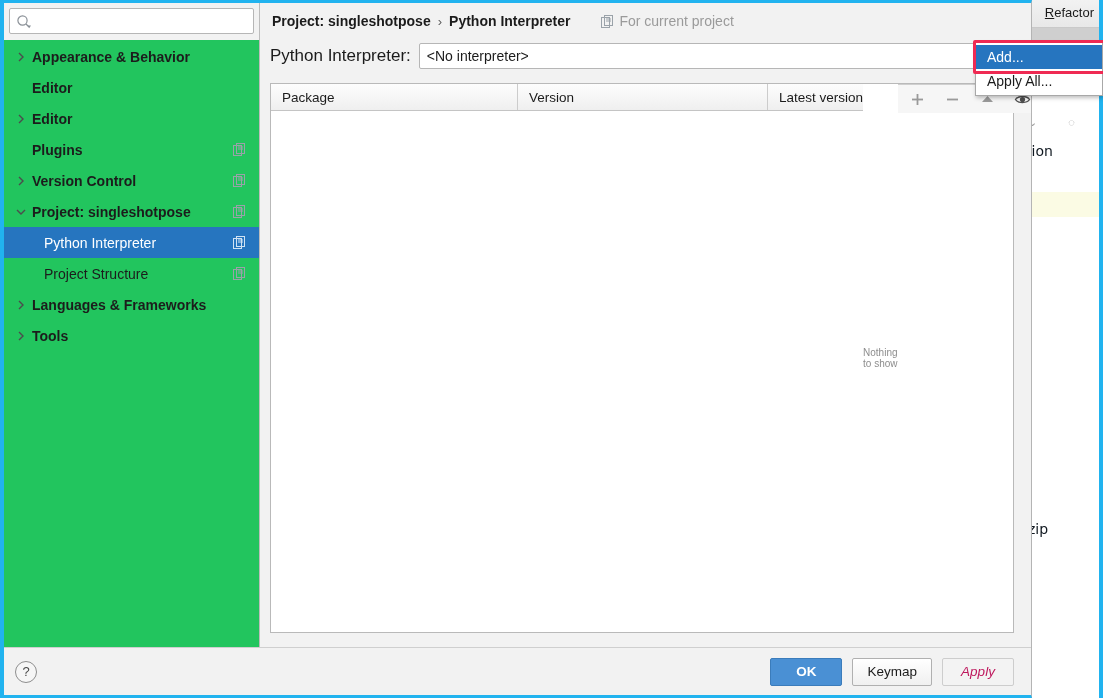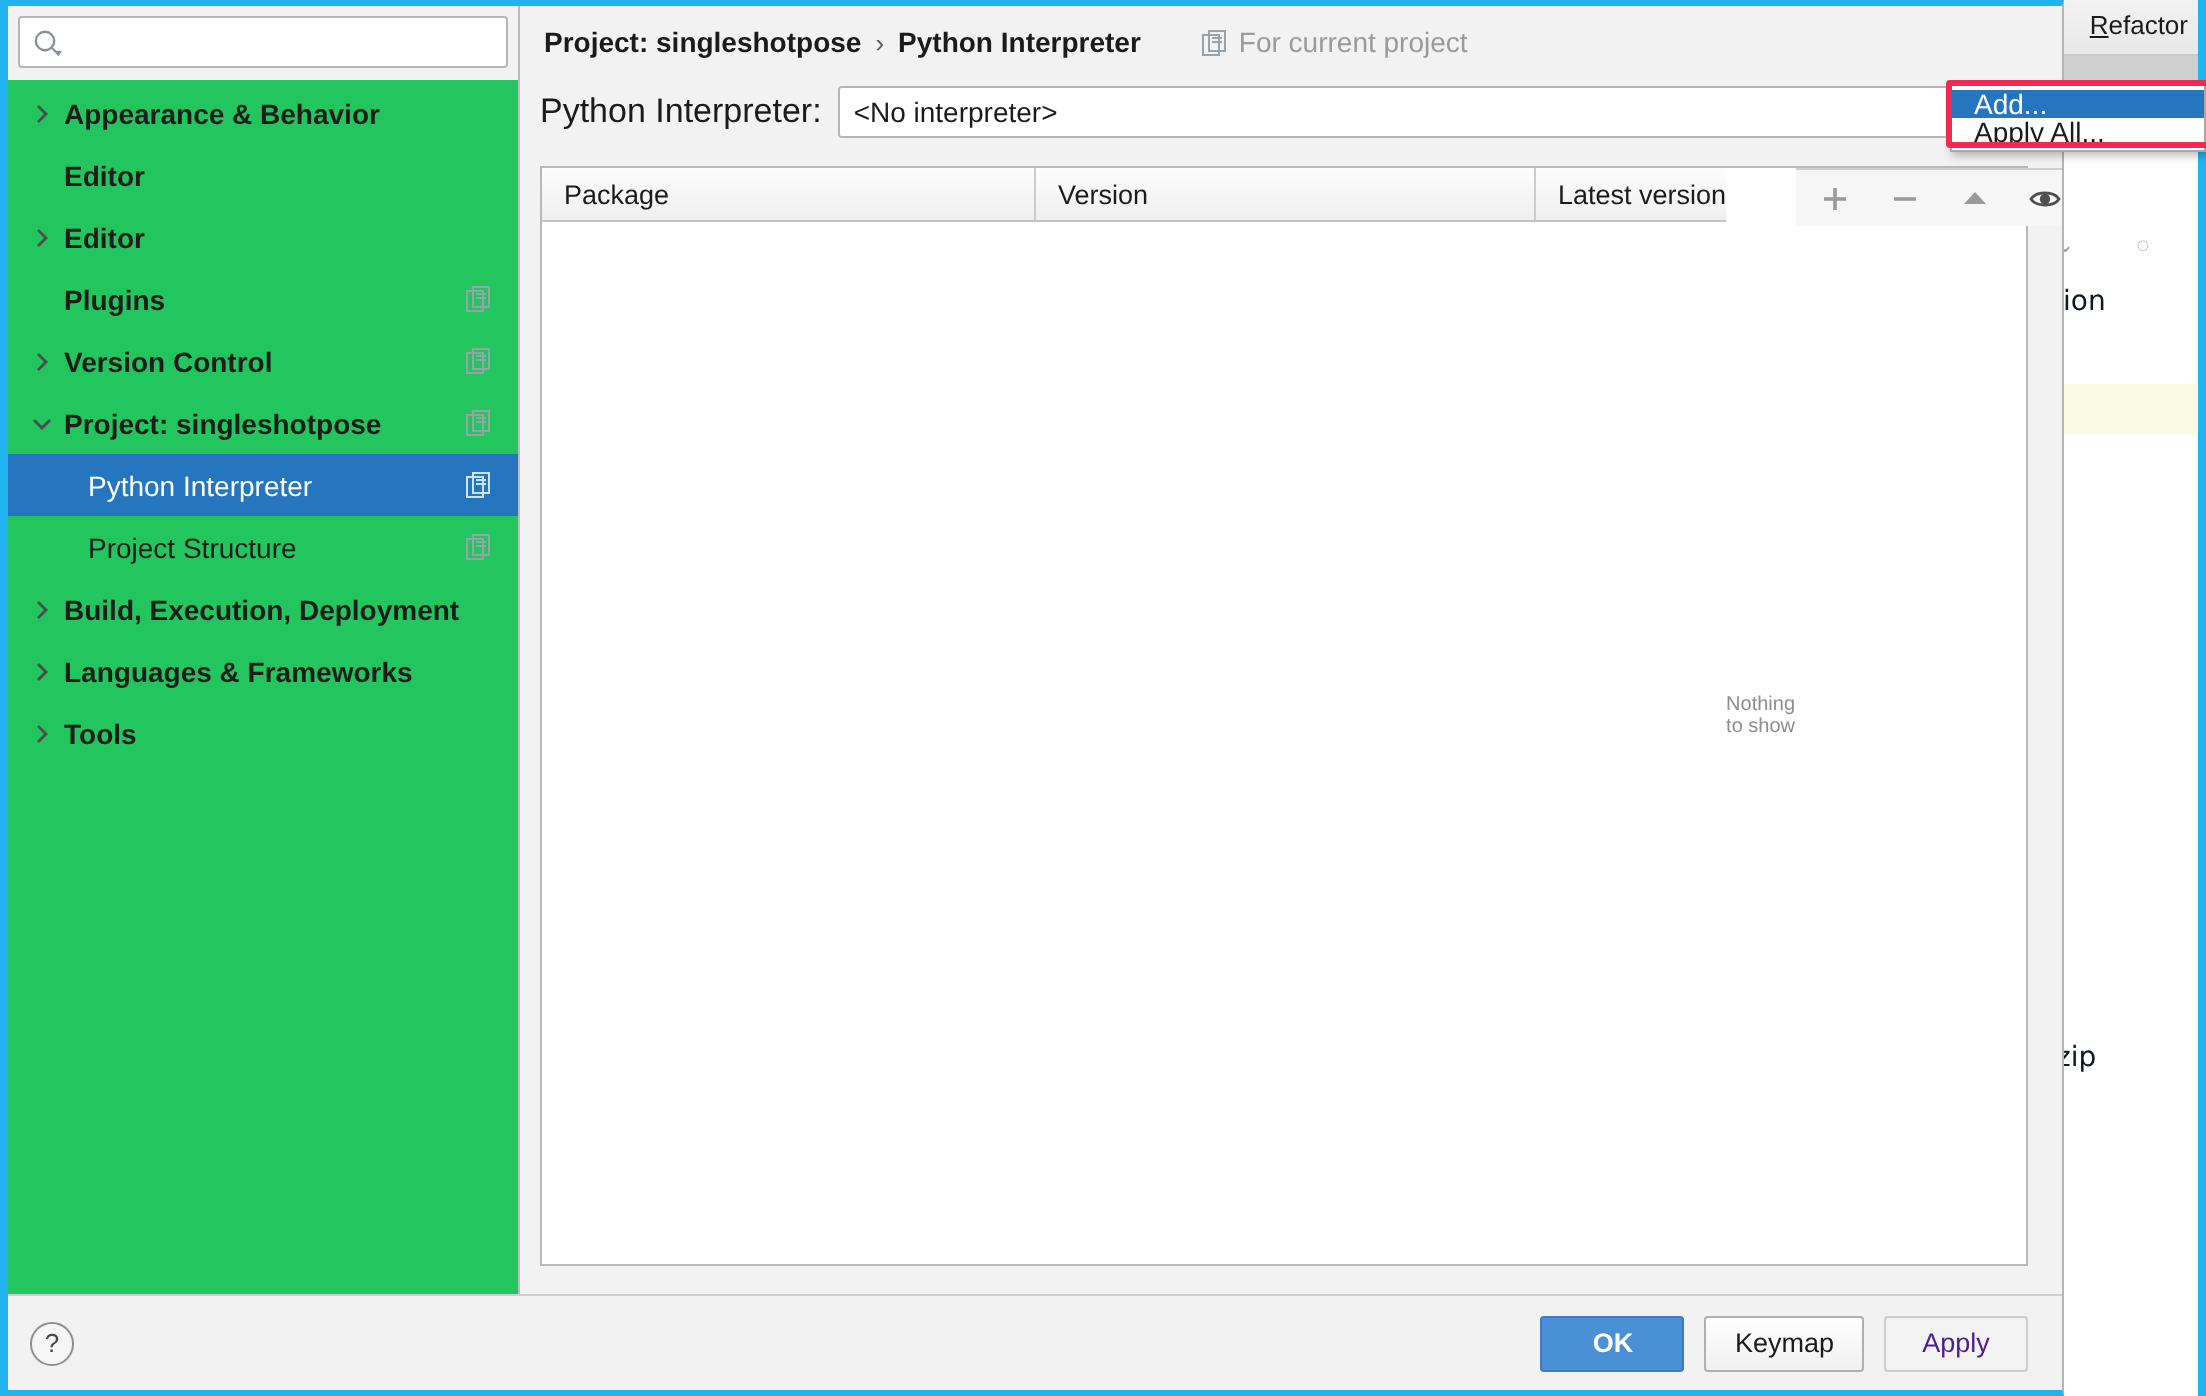--- a/index.html
+++ b/index.html
@@ -190,32 +190,32 @@
   .btn {
     height: 28px; min-width: 72px; padding: 0 14px; margin-left: 10px;
     border-radius: 2px; border: 1px solid #b0b0b0;
     background: linear-gradient(#ffffff, #f0f0f0);
     font-family: "Liberation Sans", sans-serif; font-size: 13.5px; color: #1b1b1b;
     cursor: pointer;
   }
   .btn.primary {
     background: #4a90d4; border-color: #3b7cbb; color: #ffffff; font-weight: bold;
   }
-  .btn.disabled { color: #4c1d95; background: #f3f3f3; border-color: #cdcdcd; cursor: default; }
+  .btn.disabled { color: #be185d; background: #f3f3f3; border-color: #cdcdcd; cursor: default; font-style: italic; }
 
   
   #interp-popup {
     position: absolute; left: 975px; top: 42px;
     width: 128px; background: #ffffff;
     border: 1px solid #a8a8a8;
     box-shadow: 1px 2px 4px rgba(0,0,0,.25);
     z-index: 40; padding: 2px 0;
   }
   .menu-item {
-    height: 14px; display: flex; align-items: center; padding-left: 11px;
+    height: 24px; display: flex; align-items: center; padding-left: 11px;
     font-size: 14px; color: #1b1b1b; white-space: nowrap; cursor: default;
   }
   .menu-item.highlighted { background: #2675bf; color: #ffffff; }
   #add-annotation {
     position: absolute; left: 973px; top: 40px;
     width: 134px; height: 34px;
     border: 3px solid #ef2a53; border-radius: 2px;
     z-index: 50; pointer-events: none;
   }
 </style>
@@ -320,26 +320,20 @@
                 <rect x="0.5" y="2.5" width="8" height="10" fill="none" stroke="currentColor" stroke-width="1"></rect>
                 <rect x="3.5" y="0.5" width="8" height="10" fill="none" stroke="currentColor" stroke-width="1"></rect>
                 <line x1="5" y1="4" x2="10" y2="4" stroke="currentColor" stroke-width="1"></line>
                 <line x1="5" y1="6" x2="10" y2="6" stroke="currentColor" stroke-width="1"></line>
               </svg></span>
           </div>
           <div class="tree-item bold">
             <span class="arrow"><svg viewBox="0 0 14 14" width="14" height="14">
                 <polyline points="5,3 9,7 5,11" fill="none" stroke="currentColor" stroke-width="1.4"></polyline>
               </svg></span>
-            <span class="tree-label">Build, Execution, Deployment</span>
-          </div>
-          <div class="tree-item bold">
-            <span class="arrow"><svg viewBox="0 0 14 14" width="14" height="14">
-                <polyline points="5,3 9,7 5,11" fill="none" stroke="currentColor" stroke-width="1.4"></polyline>
-              </svg></span>
             <span class="tree-label">Languages &amp; Frameworks</span>
           </div>
           <div class="tree-item bold">
             <span class="arrow"><svg viewBox="0 0 14 14" width="14" height="14">
                 <polyline points="5,3 9,7 5,11" fill="none" stroke="currentColor" stroke-width="1.4"></polyline>
               </svg></span>
             <span class="tree-label">Tools</span>
           </div>
         </div>
     </div>

